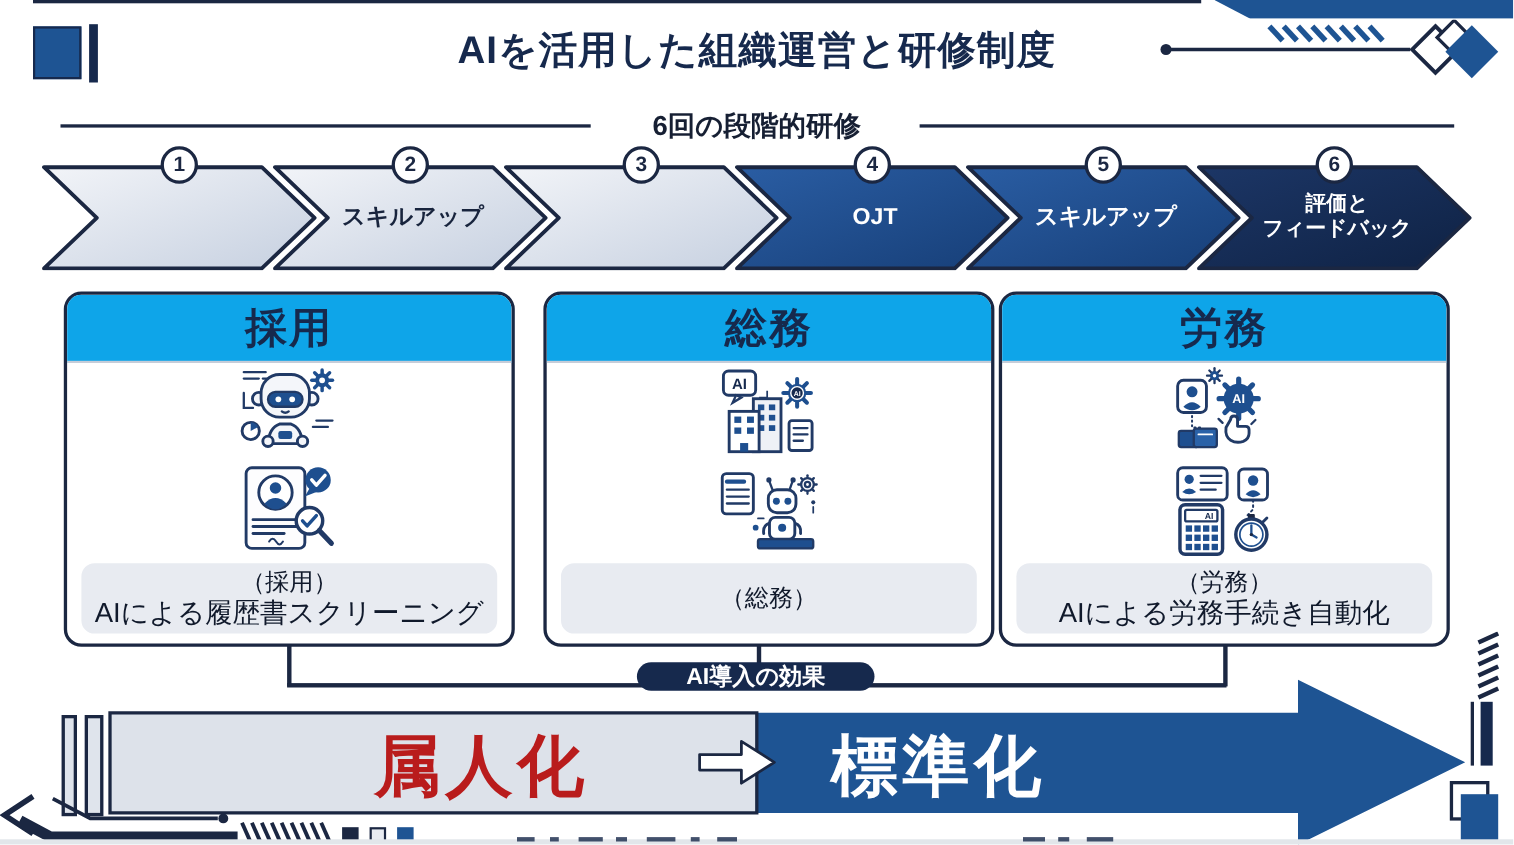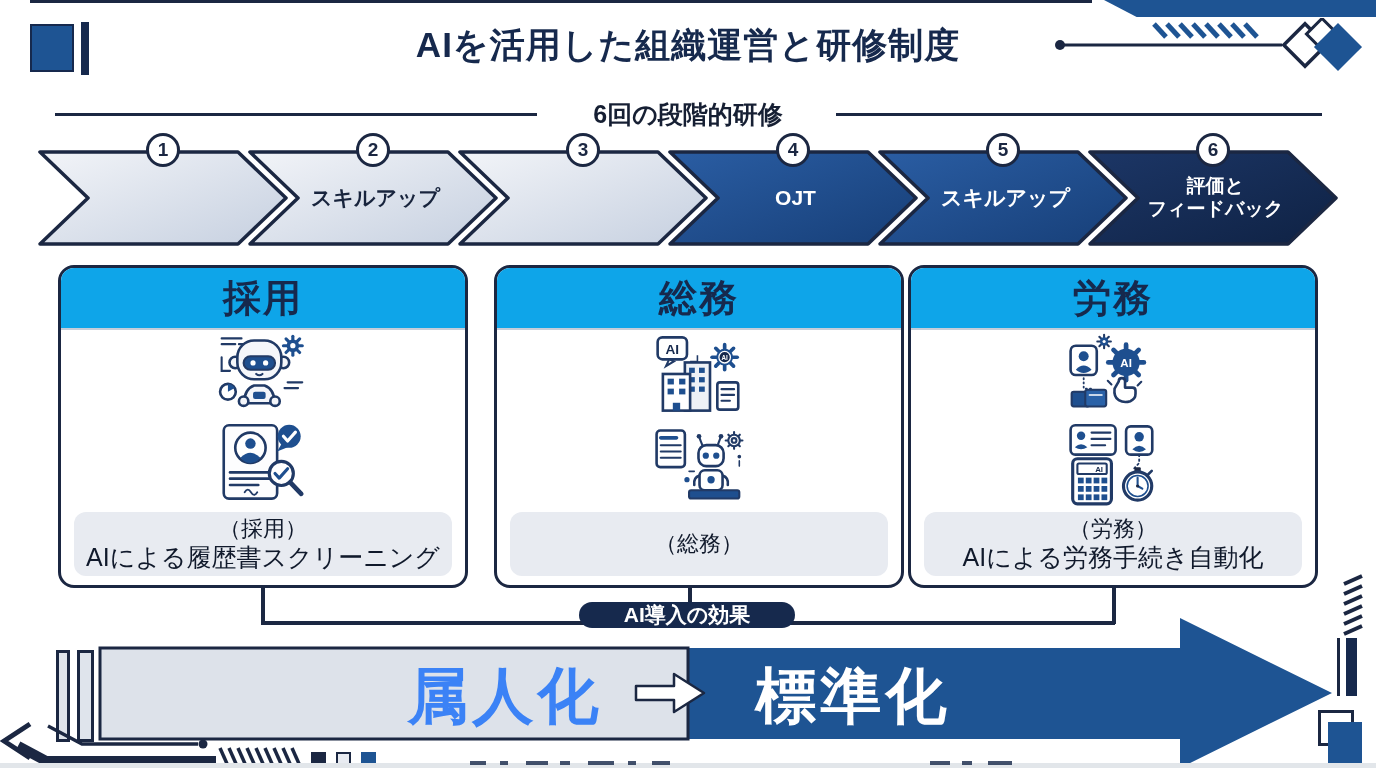--- a/index.html
+++ b/index.html
@@ -45,22 +45,22 @@
   .cap-body{font-size:25px;font-weight:400;color:#10192b;line-height:1.25;}
   
   .conn-v{width:3.5px;background:#1b2742;top:586px;height:38px;}
   .conn-h{left:261px;top:621px;width:854px;height:3.5px;background:#1b2742;}
   .effect-badge{left:579px;top:602px;width:216px;height:26px;background:#16294d;border-radius:20px;
     display:flex;align-items:center;justify-content:center;color:#ffffff;font-size:21px;font-weight:800;z-index:5;}
   
   .col-bar{top:650px;height:92px;background:#dfe4ec;border:3px solid #1b2742;box-sizing:border-box;}
   .col-bar.b1{left:56px;width:14px;}
   .col-bar.b2{left:77px;width:17px;}
-  .from-label{left:340px;top:656px;width:330px;text-align:center;font-size:61px;font-weight:900;
-    color:#3b82f6;letter-spacing:4px;z-index:4;}
+  .from-label{left:340px;top:656px;width:330px;text-align:left;font-size:61px;font-weight:900;
+    color:#b91c1c;letter-spacing:4px;z-index:4;}
   .to-label{left:703px;top:656px;width:300px;text-align:center;font-size:61px;font-weight:900;
     color:#ffffff;letter-spacing:4px;z-index:4;}
   .arrow-glyph{left:630px;top:667px;z-index:4;}
   
   .sq{position:absolute;box-sizing:border-box;}
   .bl-sq1{left:311px;top:752px;width:15px;height:15px;background:#1b2742;}
   .bl-sq2{left:336px;top:752px;width:15px;height:15px;background:#e8ebf1;border:2.5px solid #1b2742;}
   .bl-sq3{left:361px;top:752px;width:15px;height:15px;background:#1e5493;}
   .r-vline{left:1337px;top:638px;width:3px;height:58px;background:#1b2742;}
   .r-vbar{left:1346px;top:638px;width:11px;height:58px;background:#16294d;}

